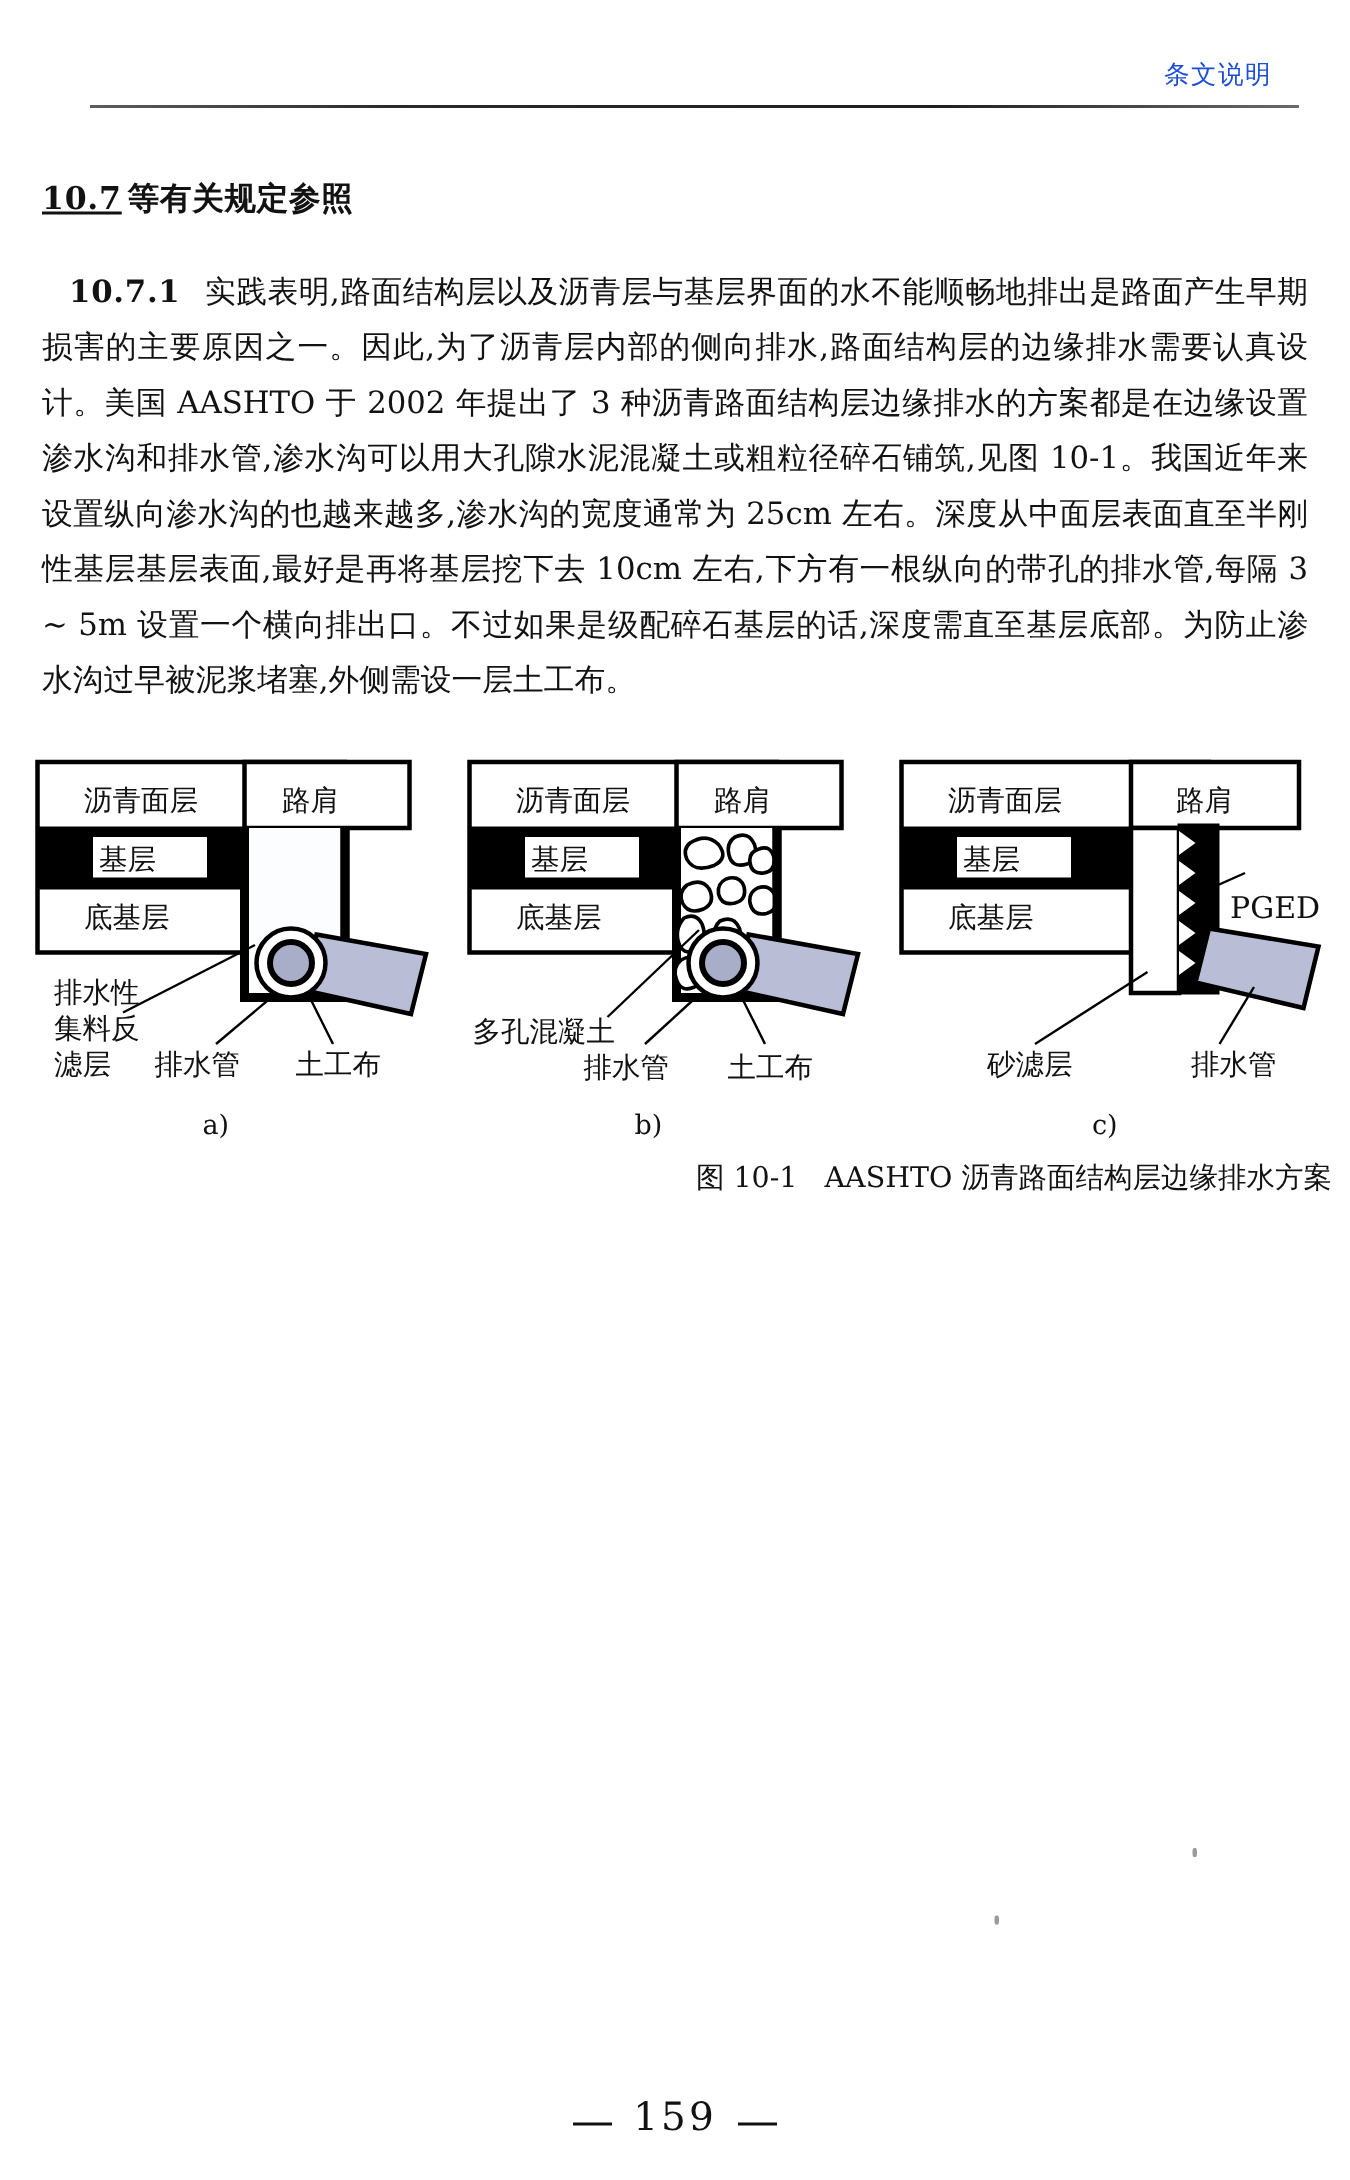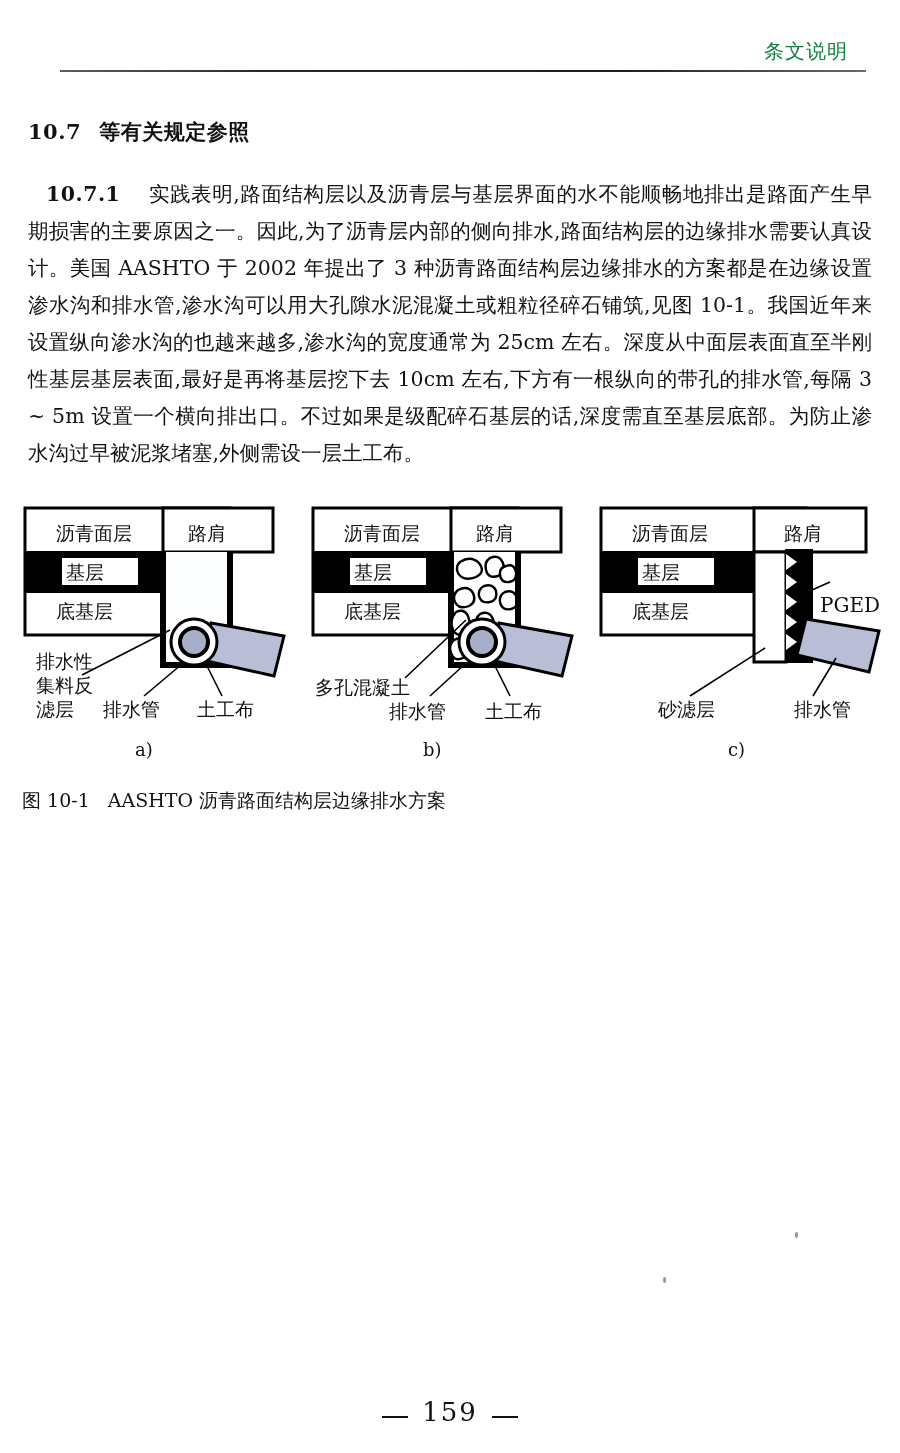--- a/index.html
+++ b/index.html
@@ -21,23 +21,23 @@
     position: absolute;
     top: 38px;
     left: 60px;
     right: 34px;
     height: 44px;
   }
   .page-header .header-text {
     position: absolute;
     right: 18px;
     top: 0;
-    font-size: 20px;
+    font-size: 17px;
     letter-spacing: 1px;
-    color: #15803d;
+    color: #1d4ed8;
   }
   .page-header .header-rule {
     position: absolute;
     left: 0;
     right: 0;
     top: 32px;
     height: 2px;
     background: linear-gradient(to right, #5d5d5d 0%, #2a2a2a 25%, #1f1f1f 70%, #6a6a6a 100%);
   }
 
@@ -48,36 +48,36 @@
     top: 118px;
     width: 844px;
   }
 
   h2.section-title {
     font-size: 21px;
     font-weight: bold;
     margin: 0 0 30px 0;
     letter-spacing: 0.5px;
   }
-  h2.section-title .num { margin-right: 18px; }
+  h2.section-title .num { margin-right: 4px; text-decoration: underline; }
 
   p.para {
     font-size: 20.5px;
     line-height: 37px;
     margin: 0 0 8px 0;
     text-align: justify;
     text-justify: inter-ideograph;
     text-indent: 0;
   }
   p.para .clause-no {
     font-weight: bold;
     font-family: "DejaVu Serif", "Liberation Serif", serif;
     letter-spacing: 0.5px;
     margin-left: 18px;
-    margin-right: 28px;
+    margin-right: 16px;
   }
   .gap-30 { height: 30px; }
 
   
   .figure-block {
     position: absolute;
     left: 22px;
     top: 500px;
     width: 866px;
   }
@@ -91,22 +91,22 @@
     width: 285px;
     height: 265px;
   }
   .d-a { left: 0px; }
   .d-b { left: 288px; }
   .d-c { left: 576px; }
 
   .diagram svg { display: block; }
 
   .fig-caption {
-    margin-top: 19px;
-    text-align: left;
+    margin-top: 4px;
+    text-align: right;
     font-size: 19px;
     line-height: 33px;
   }
   .fig-caption .cap-gap { display: inline-block; width: 18px; }
 
   
   .page-footer {
     position: absolute;
     left: 0;
     right: 0;

